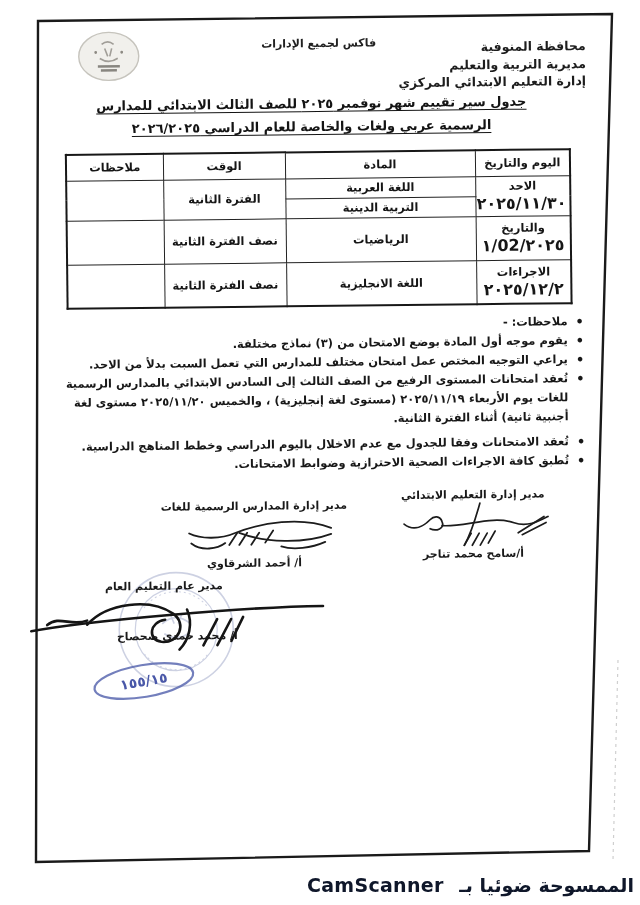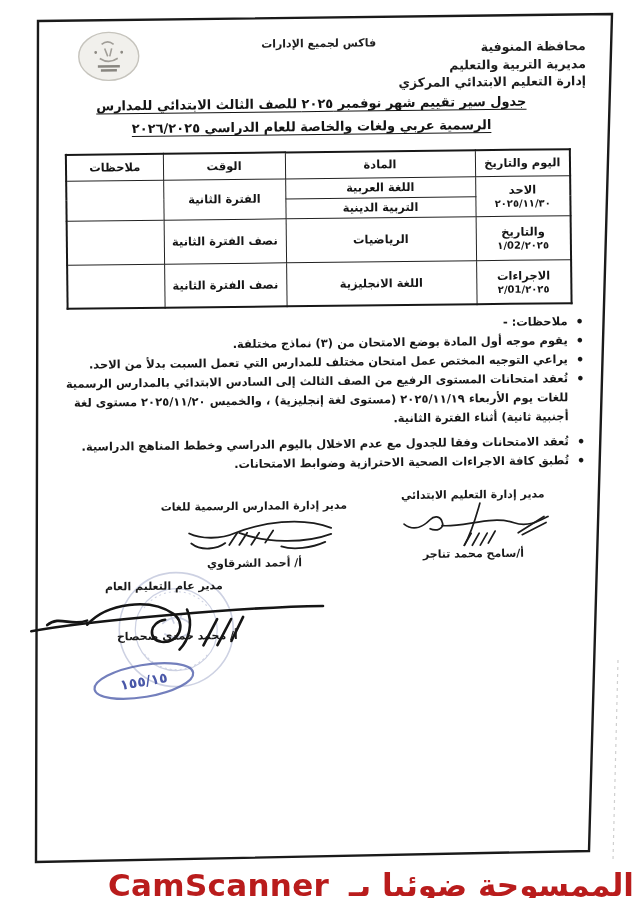--- a/index.html
+++ b/index.html
@@ -21,21 +21,21 @@
   .title{position:absolute;left:0;right:10px;top:92px;text-align:center;
          font-size:13px;font-weight:bold;line-height:23px;color:#141414;direction:rtl;}
   .title-line{text-decoration:underline;text-underline-offset:3px;}
 
   .sched{position:absolute;left:68px;top:151px;width:504px;}
   table{border-collapse:collapse;width:100%;direction:rtl;table-layout:fixed;
         font-size:11.5px;font-weight:bold;color:#161616;border:2.4px solid #171717;}
   th,td{border:1.6px solid #222;text-align:center;vertical-align:middle;padding:1px 3px;}
   th{font-size:11.5px;}
   tr.r-h{height:26px;} tr.r-s{height:20px;} tr.r-b{height:44px;}
-  td.day .dt{font-size:10px;margin-top:1px;}
+  td.day .dt{font-size:16px;margin-top:1px;}
 
   .notes{position:absolute;left:52px;top:315px;width:533px;direction:rtl;
          font-size:11.5px;font-weight:bold;line-height:19px;color:#181818;}
   .note-row{display:flex;gap:8px;align-items:flex-start;}
   .blt{font-size:13px;line-height:19px;flex:0 0 auto;}
   .nh{text-underline-offset:2px;}
 
   .sig{position:absolute;text-align:center;font-weight:bold;color:#1a1a1a;}
   .sig-title{font-size:11px;}
   .sig-name{font-size:11px;}
@@ -43,22 +43,22 @@
   .sig-right{left:372px;top:490px;width:200px;}
   .sig-mid{left:138px;top:499px;width:230px;}
   .sig-bottom{left:25px;top:574px;width:300px;height:140px;}
   .sig-bottom .sig-title{position:absolute;left:37px;top:4px;width:200px;}
   .sig-bottom .big-scribble{position:absolute;left:0;top:14px;}
   .sig-bottom .sig-name{position:absolute;left:50px;top:54px;width:200px;}
   .round-stamp{position:absolute;left:87px;top:-8px;opacity:.38;}
   .oval-stamp{position:absolute;left:60px;top:82px;transform:rotate(-9deg);}
 
   .watermark{position:absolute;right:6px;top:872px;height:26px;overflow:hidden;
-             direction:rtl;white-space:nowrap;font-size:31px;line-height:26px;
-             font-weight:bold;color:#b91c1c;letter-spacing:.3px;}
+             direction:rtl;white-space:nowrap;font-size:19px;line-height:26px;
+             font-weight:bold;color:#0f172a;letter-spacing:.3px;}
   .watermark .wm-latin{margin-inline-start:9px;}
 </style>
 </head>
 <body>
 
 <div class="scan">
 
   <svg class="frame" width="640" height="905" viewBox="0 0 640 905">
     <polygon points="38,21 612,14 589,851 36,862" fill="none" stroke="#1a1a1a" stroke-width="2.4"></polygon>
     <line x1="618" y1="660" x2="613" y2="860" stroke="#cfcfcf" stroke-width="1.2" stroke-dasharray="3 4"></line>
@@ -121,21 +121,21 @@
               <div>والتاريخ</div>
               <div class="dt">٢٠٢٥/02/١</div>
             </td>
             <td>الرياضيات</td>
             <td>نصف الفترة الثانية</td>
             <td></td>
           </tr>
           <tr class="r-b">
             <td class="day">
               <div>الاجراءات</div>
-              <div class="dt">٢٠٢٥/01/٢</div>
+              <div class="dt">٢٠٢٥/١٢/٢</div>
             </td>
             <td>اللغة الانجليزية</td>
             <td>نصف الفترة الثانية</td>
             <td></td>
           </tr>
         </tbody>
       </table>
     </div>
 
     <div class="notes">

